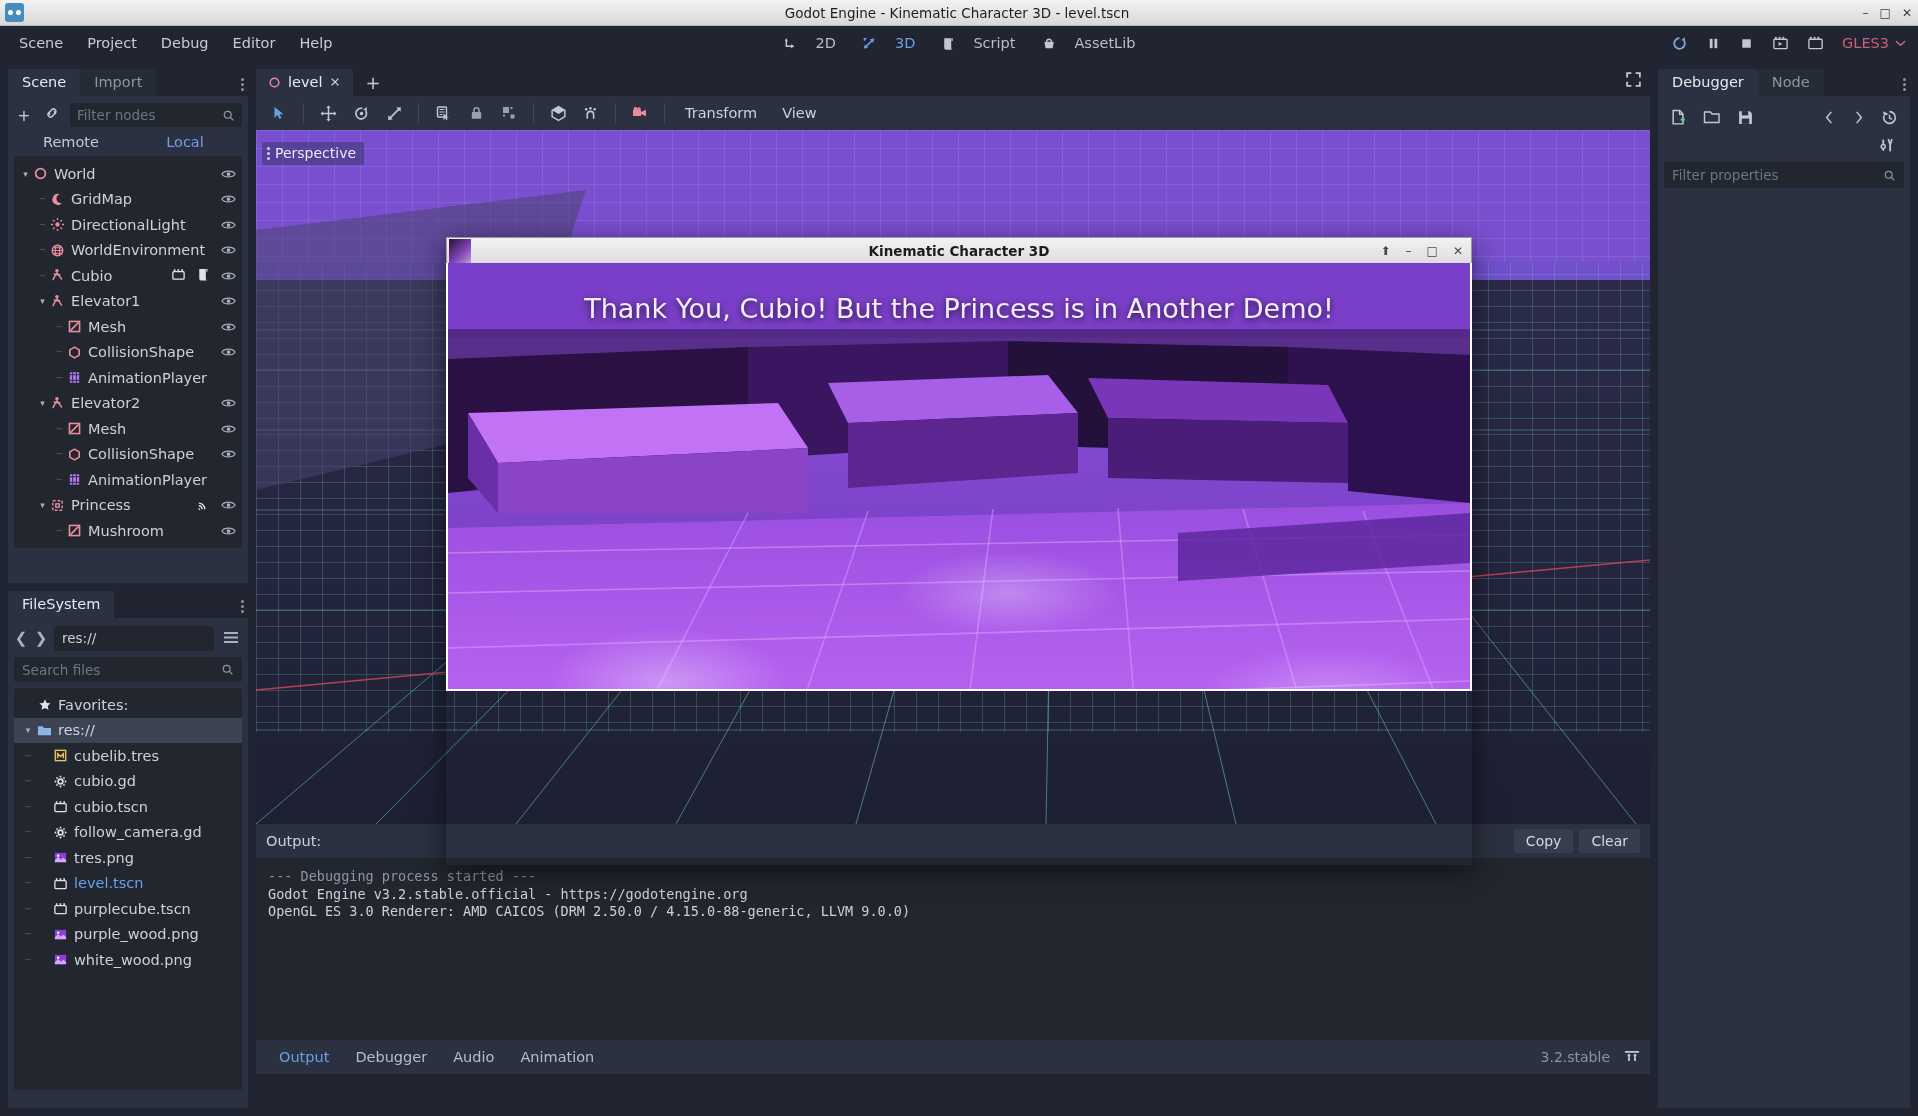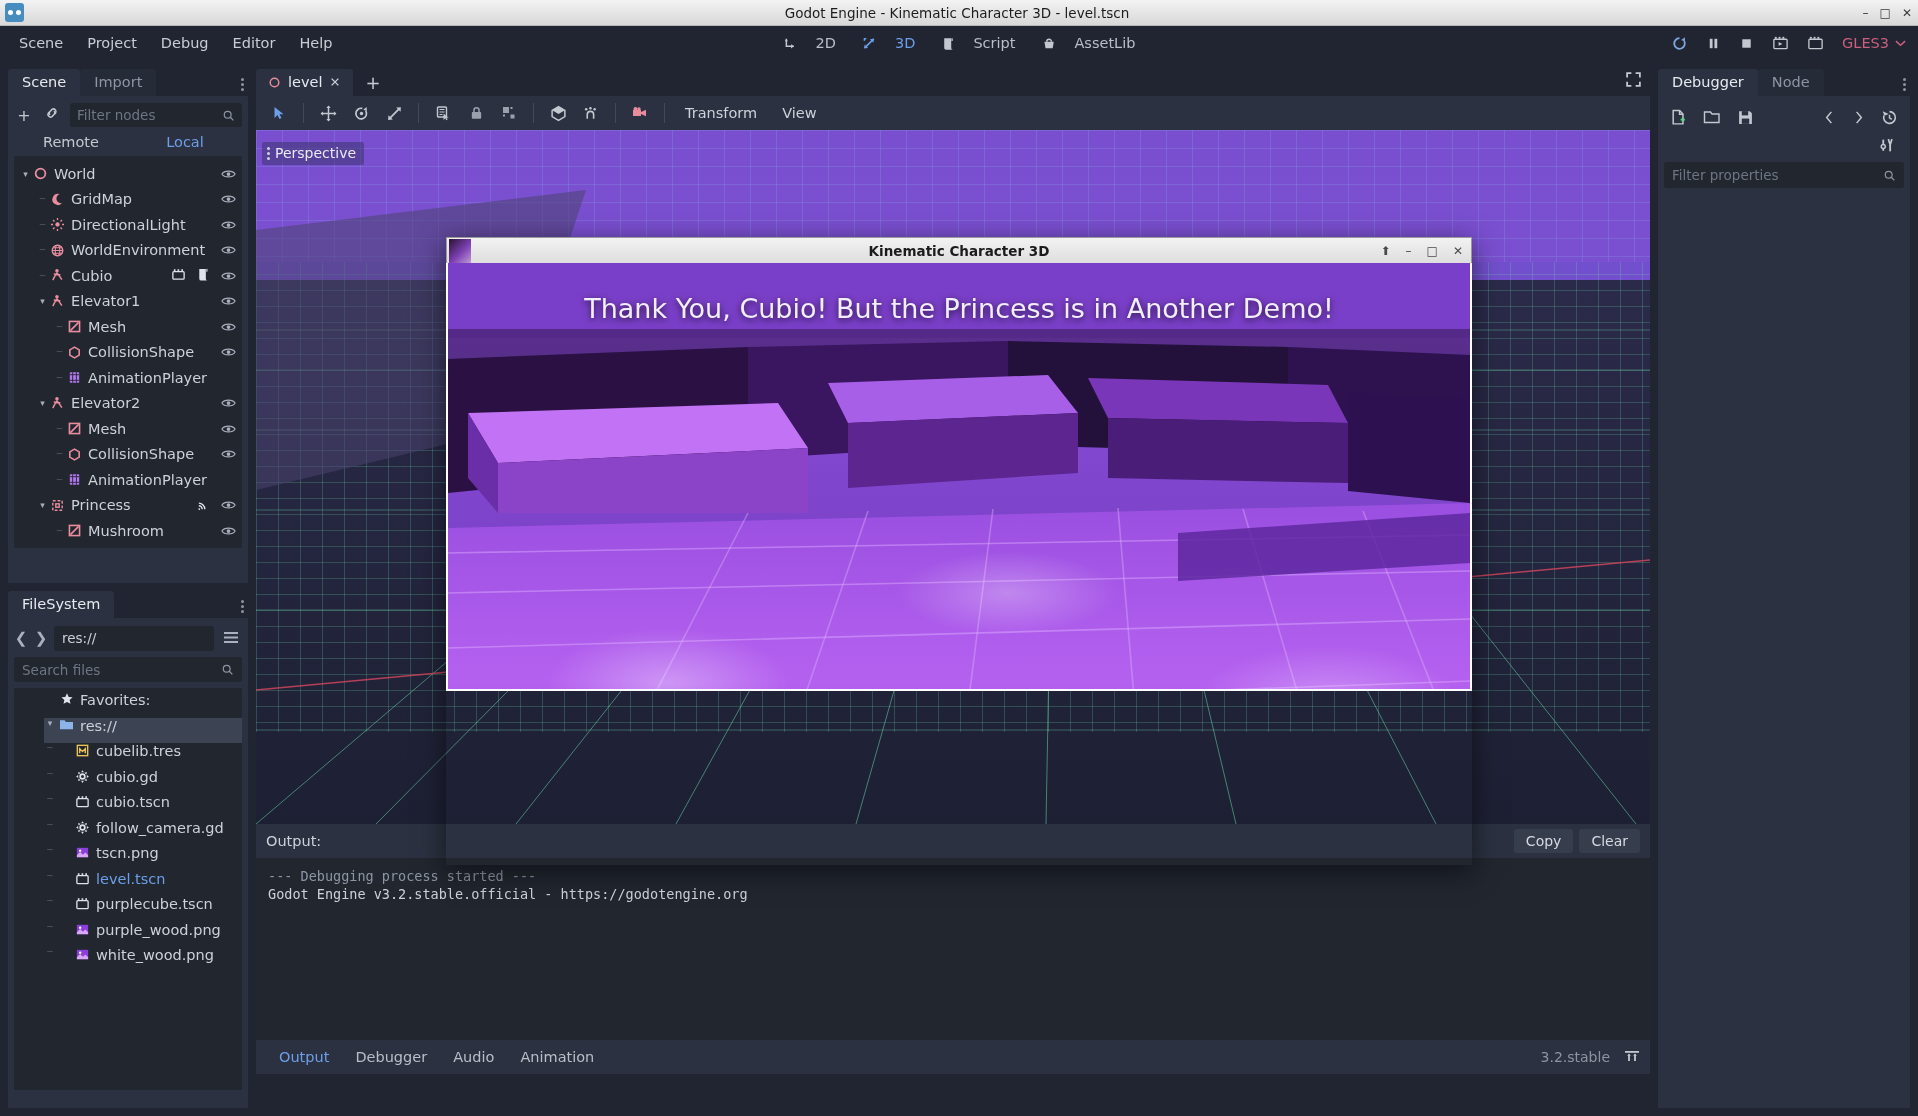--- a/index.html
+++ b/index.html
@@ -113,22 +113,22 @@
     font-size: 13.5px; color: #ccd1da;
   }
   .fs-listbtn { color: #aab0bd; font-size: 14px; padding: 0 3px; }
   .fs-search {
     height: 25px; background: #21262f; border-radius: 3px; margin-top: 5px;
     display: flex; align-items: center; padding: 0 8px; gap: 5px;
   }
   .fs-search .ph { flex: 1; font-size: 13.5px; color: #6e7684; }
   .fs-tree { margin-top: 6px; background: #21262f; border-radius: 2px; height: 402px; padding-top: 4px; }
   .frow {
-    display: flex; align-items: flex-start; height: 25.5px; font-size: 14.5px;
-    color: #ccd1da; padding-left: 0; margin-left: 30px;
+    display: flex; align-items: center; height: 25.5px; font-size: 14.5px;
+    color: #ccd1da; padding-left: 8px;
   }
   .frow.sel { background: #3c4454; }
   .frow .farrow { width: 12px; font-size: 9px; color: #a7aebb; text-align: center; flex: none; }
   .frow .fic { width: 21px; flex: none; display: flex; align-items: center; justify-content: center; }
   .frow .flabel { margin-left: 3px; }
   .frow.blue .flabel { color: #6d9fe8; }
   .indent { width: 16px; flex: none; }
 
   
   .center { position: absolute; left: 256px; top: 68px; width: 1394px; height: 1040px; }
@@ -724,21 +724,21 @@
           <div class="frow">
             <span class="farrow" style="color: rgb(85, 93, 110);">─</span>
             <span class="indent"></span>
             <span class="fic">
               <svg width="15" height="15" viewBox="0 0 16 16">
                 <rect x="2" y="3" width="12" height="10" fill="#8a3fd8"></rect>
                 <path d="M2 11 l3.5 -3.5 l3 3 l2.5 -2.5 l3 3 V13 H2 z" fill="#d8a8f5"></path>
                 <circle cx="5.5" cy="6" r="1.3" fill="#ffffff"></circle>
               </svg>
             </span>
-            <span class="flabel">tscn.png</span>
+            <span class="flabel">tres.png</span>
           </div>
           <div class="frow blue">
             <span class="farrow" style="color: rgb(85, 93, 110);">─</span>
             <span class="indent"></span>
             <span class="fic">
               <svg width="15" height="15" viewBox="0 0 16 16">
                 <rect x="2" y="5" width="12" height="8.4" rx="1" fill="none" stroke="#dfe3ea" stroke-width="1.4"></rect>
                 <rect x="3" y="2.4" width="1.8" height="1.8" fill="#dfe3ea"></rect>
                 <rect x="7" y="2.4" width="1.8" height="1.8" fill="#dfe3ea"></rect>
                 <rect x="11" y="2.4" width="1.8" height="1.8" fill="#dfe3ea"></rect>
@@ -979,20 +979,21 @@
     <div class="out-head">
       <span>Output:</span>
       <span class="out-btns">
         <span class="out-btn">Copy</span>
         <span class="out-btn">Clear</span>
       </span>
     </div>
     <div class="out-body">
       <div class="dim">--- Debugging process started ---</div>
       <div class="txt">Godot Engine v3.2.stable.official - https://godotengine.org</div>
+      <div class="txt">OpenGL ES 3.0 Renderer: AMD CAICOS (DRM 2.50.0 / 4.15.0-88-generic, LLVM 9.0.0)</div>
     </div>
 
     <div class="statusbar">
       <span class="sb-tab active">Output</span>
       <span class="sb-tab">Debugger</span>
       <span class="sb-tab">Audio</span>
       <span class="sb-tab">Animation</span>
       <span class="sb-right">
         <span class="sb-ver">3.2.stable</span>
         <span>

